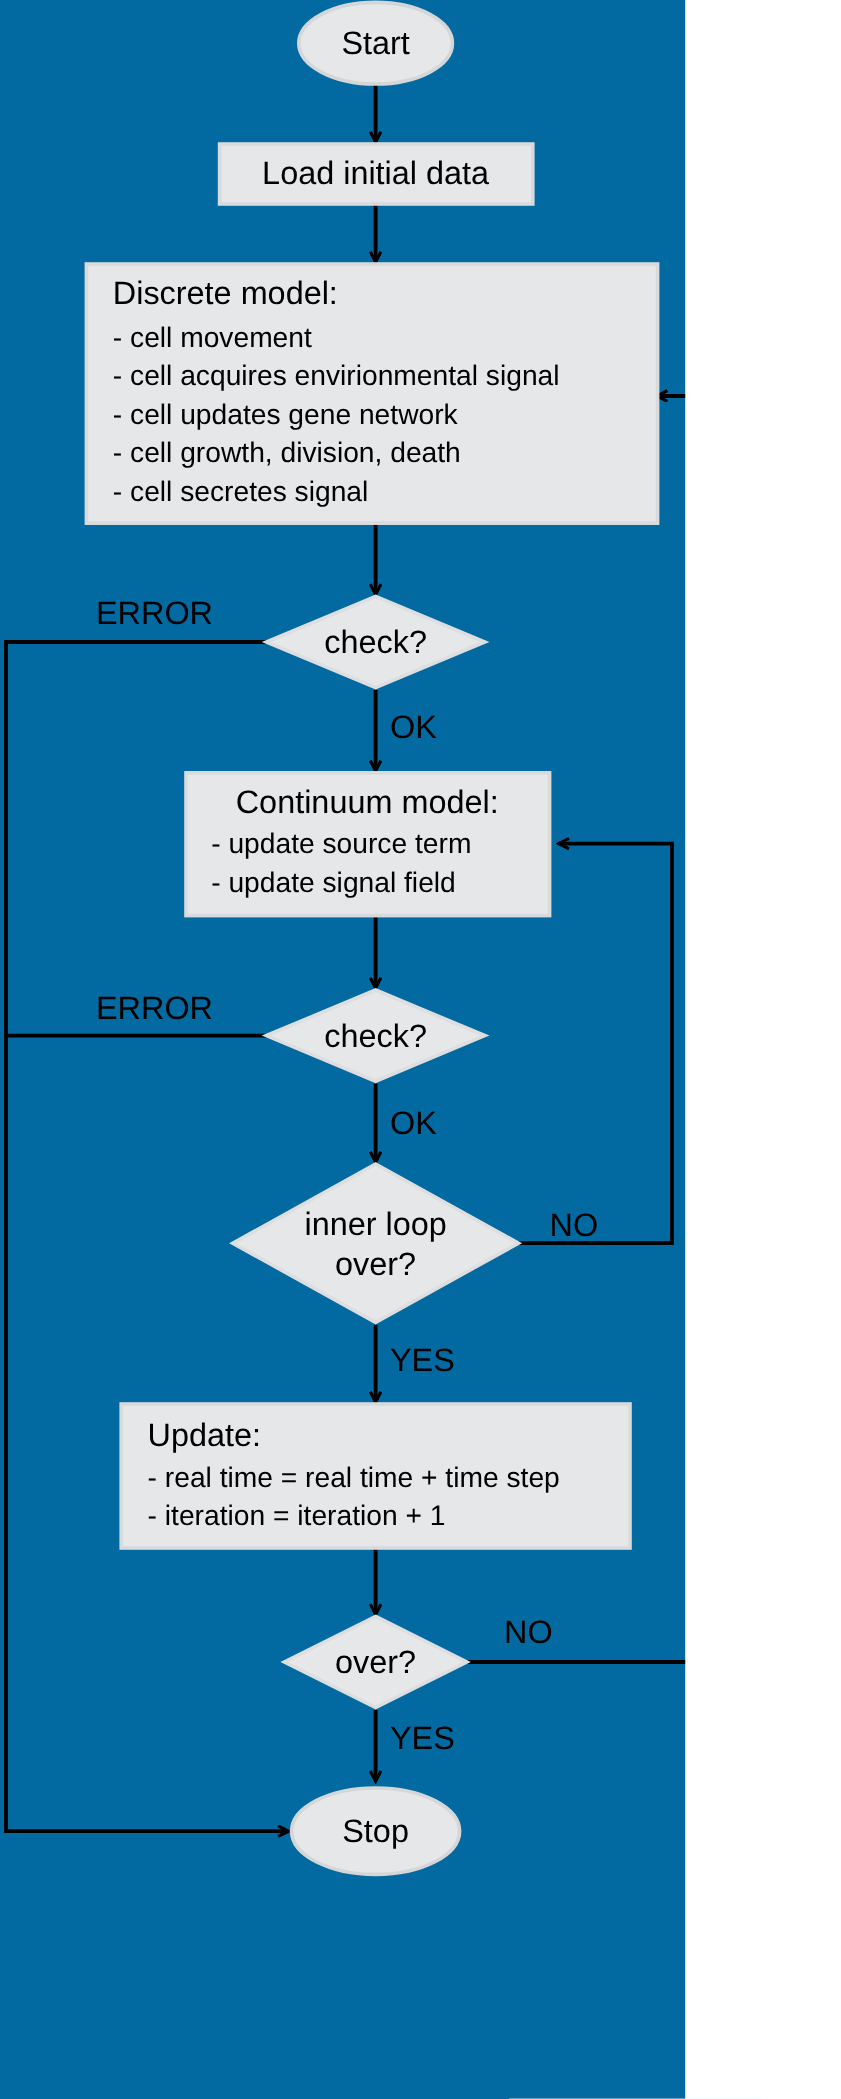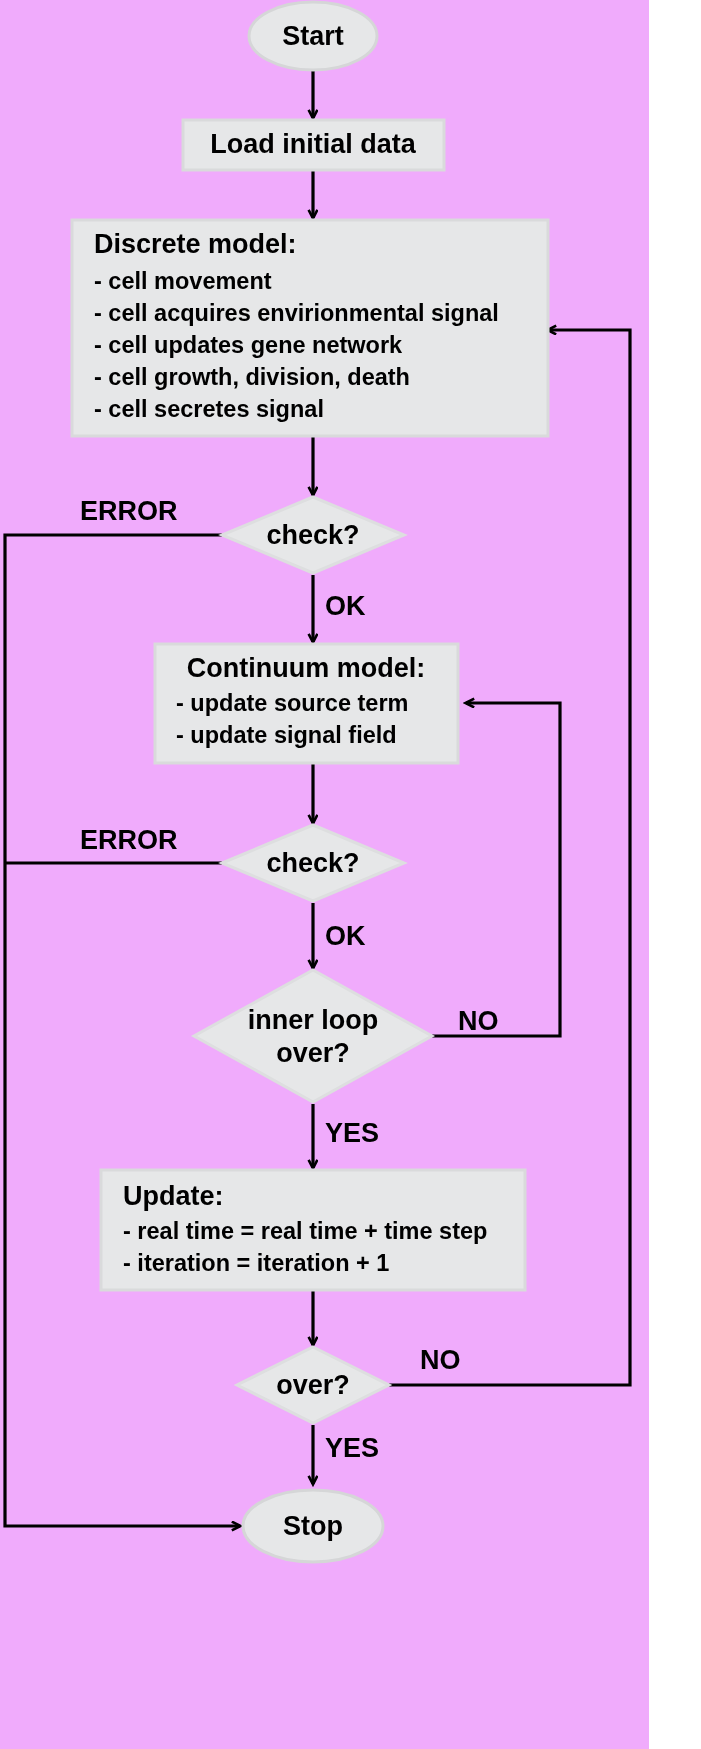--- a/index.html
+++ b/index.html
@@ -6,25 +6,24 @@
   html, body {
     margin: 0;
     padding: 0;
     background: #ffffff;
   }
   body {
     font-family: "Liberation Sans", sans-serif;
   }
   #flowchart-root {
     position: relative;
-    width: 649px;
+    width: 571px;
     height: 1749px;
-    background: #f0abfc;
+    background: #0369a1;
     overflow: hidden;
-    font-weight: bold;
   }
   svg.flow-canvas {
     display: block;
     width: 701px;
     height: 1749px;
   }
   .node-shape {
     fill: #e6e7e8;
     stroke: #d9dadb;
     stroke-width: 3;

